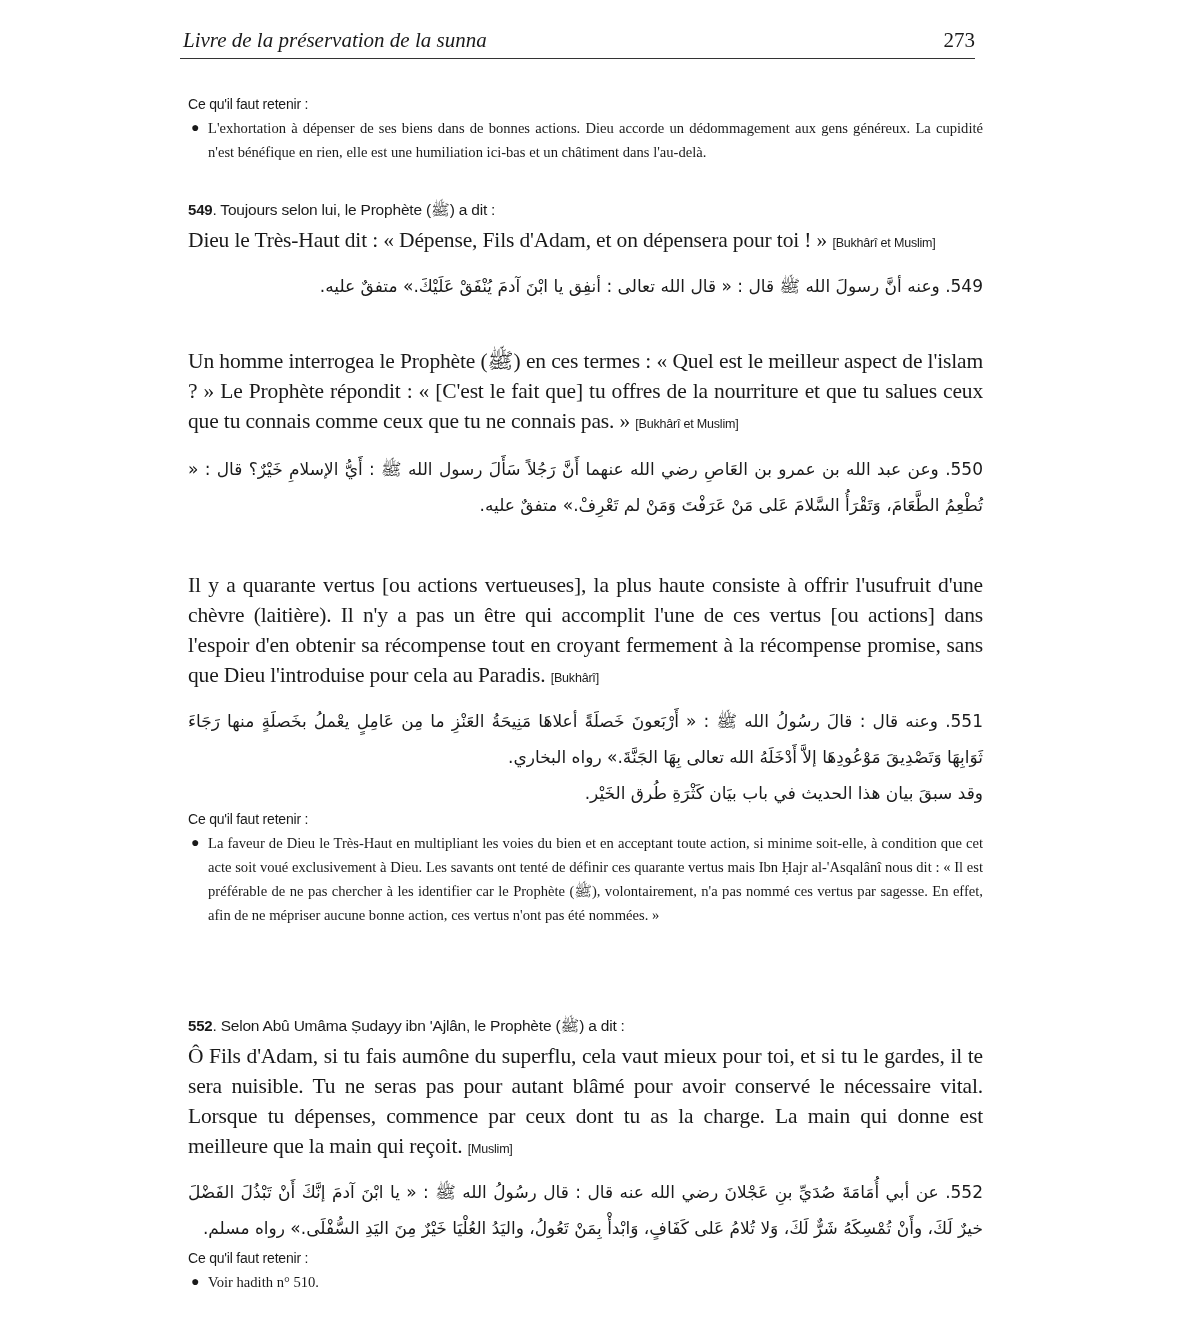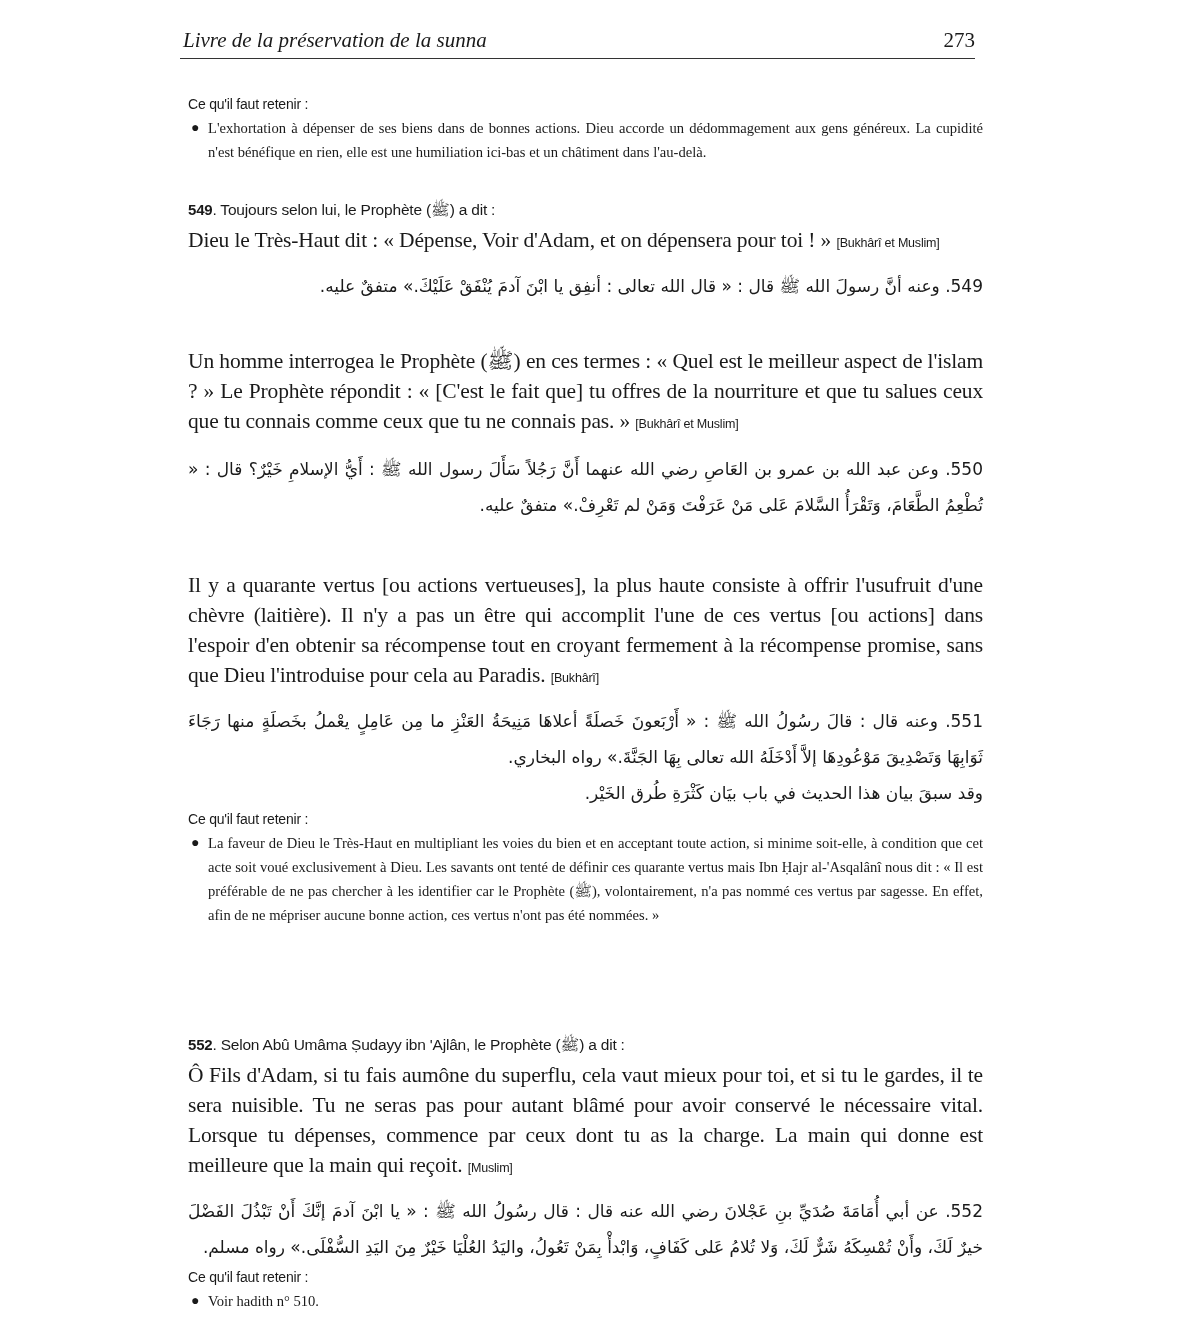--- a/index.html
+++ b/index.html
@@ -33,41 +33,41 @@
   <div class="block" style="top:96px;">
     <div class="retain-label">Ce qu'il faut retenir :</div>
     <div class="bullet-row" style="margin-top:4px;">
       <span class="dot">●</span>
       <span>L'exhortation à dépenser de ses biens dans de bonnes actions. Dieu accorde un dédommagement aux gens généreux. La cupidité n'est bénéfique en rien, elle est une humiliation ici-bas et un châtiment dans l'au-delà.</span>
     </div>
   </div>
 
   <div class="block" style="top:200px;">
     <div class="hadith-head"><span class="num">549</span><span>. Toujours selon lui, le Prophète (ﷺ) a dit :</span></div>
-    <div class="hadith-body" style="margin-top:2px;"><span>Dieu le Très-Haut dit : « Dépense, Voir d'Adam, et on dépensera pour toi ! »</span> <span class="source">[Bukhârî et Muslim]</span></div>
+    <div class="hadith-body" style="margin-top:2px;"><span>Dieu le Très-Haut dit : « Dépense, Fils d'Adam, et on dépensera pour toi ! »</span> <span class="source">[Bukhârî et Muslim]</span></div>
     <div class="arabic" style="margin-top:10px;">549. وعنه أنَّ رسولَ الله ﷺ قال : « قال الله تعالى : أنفِق يا ابْنَ آدمَ يُنْفَقْ عَلَيْكَ.» متفقٌ عليه.</div>
   </div>
 
   <div class="block" style="top:330px;">
     <div class="hadith-body" style="margin-top:16px;"><span>Un homme interrogea le Prophète (ﷺ) en ces termes : « Quel est le meilleur aspect de l'islam ? » Le Prophète répondit : « [C'est le fait que] tu offres de la nourriture et que tu salues ceux que tu connais comme ceux que tu ne connais pas. »</span> <span class="source">[Bukhârî et Muslim]</span></div>
     <div class="arabic" style="margin-top:12px;">550. وعن عبد الله بن عمرو بن العَاصِ رضي الله عنهما أَنَّ رَجُلاً سَأَلَ رسول الله ﷺ : أَيُّ الإسلامِ خَيْرٌ؟ قال : « تُطْعِمُ الطَّعَامَ، وَتَقْرَأُ السَّلامَ عَلى مَنْ عَرَفْتَ وَمَنْ لم تَعْرِفْ.» متفقٌ عليه.</div>
   </div>
 
   <div class="block" style="top:568px;">
     <div class="hadith-body" style="margin-top:2px;"><span>Il y a quarante vertus [ou actions vertueuses], la plus haute consiste à offrir l'usufruit d'une chèvre (laitière). Il n'y a pas un être qui accomplit l'une de ces vertus [ou actions] dans l'espoir d'en obtenir sa récompense tout en croyant fermement à la récompense promise, sans que Dieu l'introduise pour cela au Paradis.</span> <span class="source">[Bukhârî]</span></div>
     <div class="arabic" style="margin-top:10px;">551. وعنه قال : قالَ رسُولُ الله ﷺ : « أَرْبَعونَ خَصلَةً أعلاهَا مَنِيحَةُ العَنْزِ ما مِن عَامِلٍ يعْملُ بخَصلَةٍ منها رَجَاءَ ثَوَابِهَا وَتَصْدِيقَ مَوْعُودِهَا إلاَّ أَدْخَلَهُ الله تعالى بِهَا الجَنَّةَ.» رواه البخاري.</div>
     <div class="arabic">وقد سبقَ بيان هذا الحديث في باب بيَان كَثْرَةِ طُرق الخَيْر.</div>
     <div class="retain-label">Ce qu'il faut retenir :</div>
     <div class="bullet-row" style="margin-top:4px;">
       <span class="dot">●</span>
       <span>La faveur de Dieu le Très-Haut en multipliant les voies du bien et en acceptant toute action, si minime soit-elle, à condition que cet acte soit voué exclusivement à Dieu. Les savants ont tenté de définir ces quarante vertus mais Ibn Ḥajr al-'Asqalânî nous dit : « Il est préférable de ne pas chercher à les identifier car le Prophète (ﷺ), volontairement, n'a pas nommé ces vertus par sagesse. En effet, afin de ne mépriser aucune bonne action, ces vertus n'ont pas été nommées. »</span>
     </div>
   </div>
 
-  <div class="block" style="top:1016px;margin-top:19px;">
+  <div class="block" style="top:1016px;">
     <div class="hadith-head"><span class="num">552</span><span>. Selon Abû Umâma Ṣudayy ibn 'Ajlân, le Prophète (ﷺ) a dit :</span></div>
     <div class="hadith-body" style="margin-top:2px;"><span>Ô Fils d'Adam, si tu fais aumône du superflu, cela vaut mieux pour toi, et si tu le gardes, il te sera nuisible. Tu ne seras pas pour autant blâmé pour avoir conservé le nécessaire vital. Lorsque tu dépenses, commence par ceux dont tu as la charge. La main qui donne est meilleure que la main qui reçoit.</span> <span class="source">[Muslim]</span></div>
     <div class="arabic" style="margin-top:10px;">552. عن أبي أُمَامَةَ صُدَيِّ بنِ عَجْلانَ رضي الله عنه قال : قال رسُولُ الله ﷺ : « يا ابْنَ آدمَ إنَّكَ أَنْ تَبْذُلَ الفَضْلَ خيرٌ لَكَ، وأَنْ تُمْسِكَهُ شَرٌّ لَكَ، وَلا تُلامُ عَلى كَفَافٍ، وَابْدأْ بِمَنْ تَعُولُ، واليَدُ العُلْيَا خَيْرٌ مِنَ اليَدِ السُّفْلَى.» رواه مسلم.</div>
     <div class="retain-label" style="margin-top:4px;">Ce qu'il faut retenir :</div>
     <div class="bullet-row" style="margin-top:4px;">
       <span class="dot">●</span>
       <span>Voir hadith n° 510.</span>
     </div>
   </div>
 

